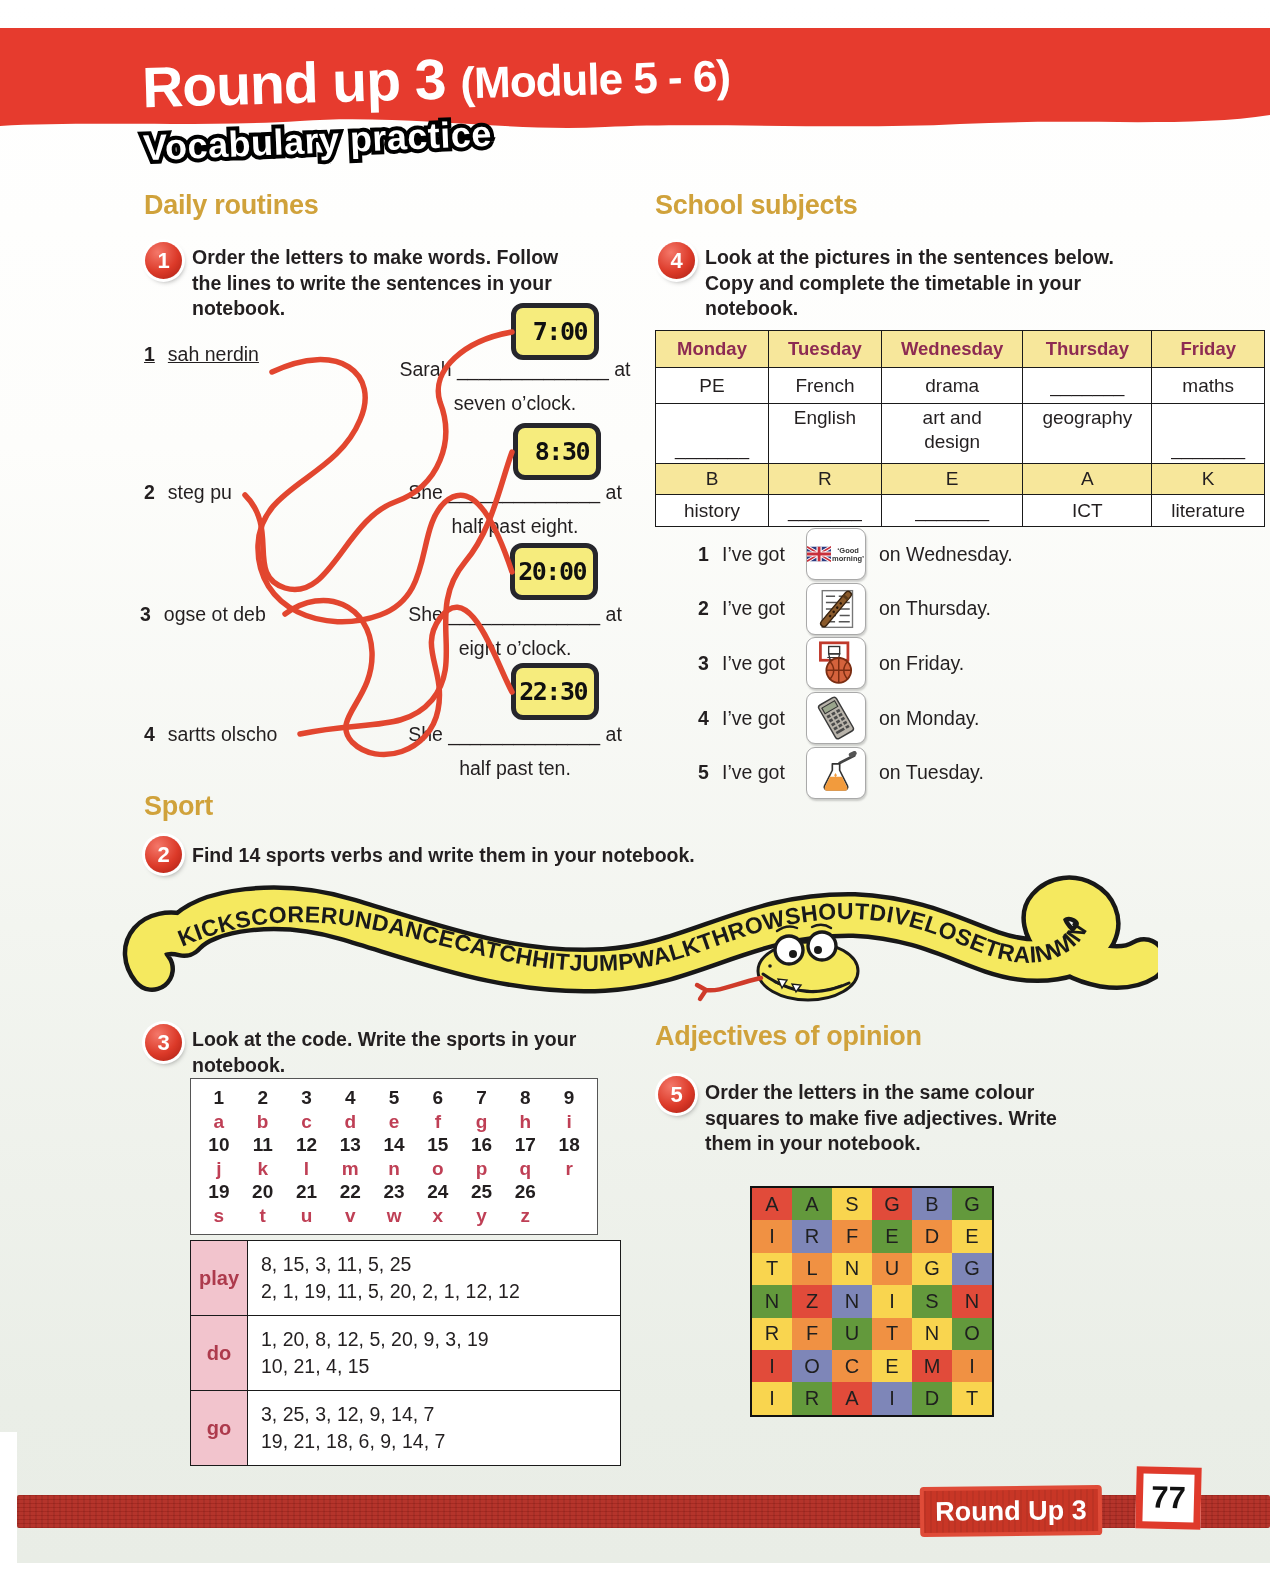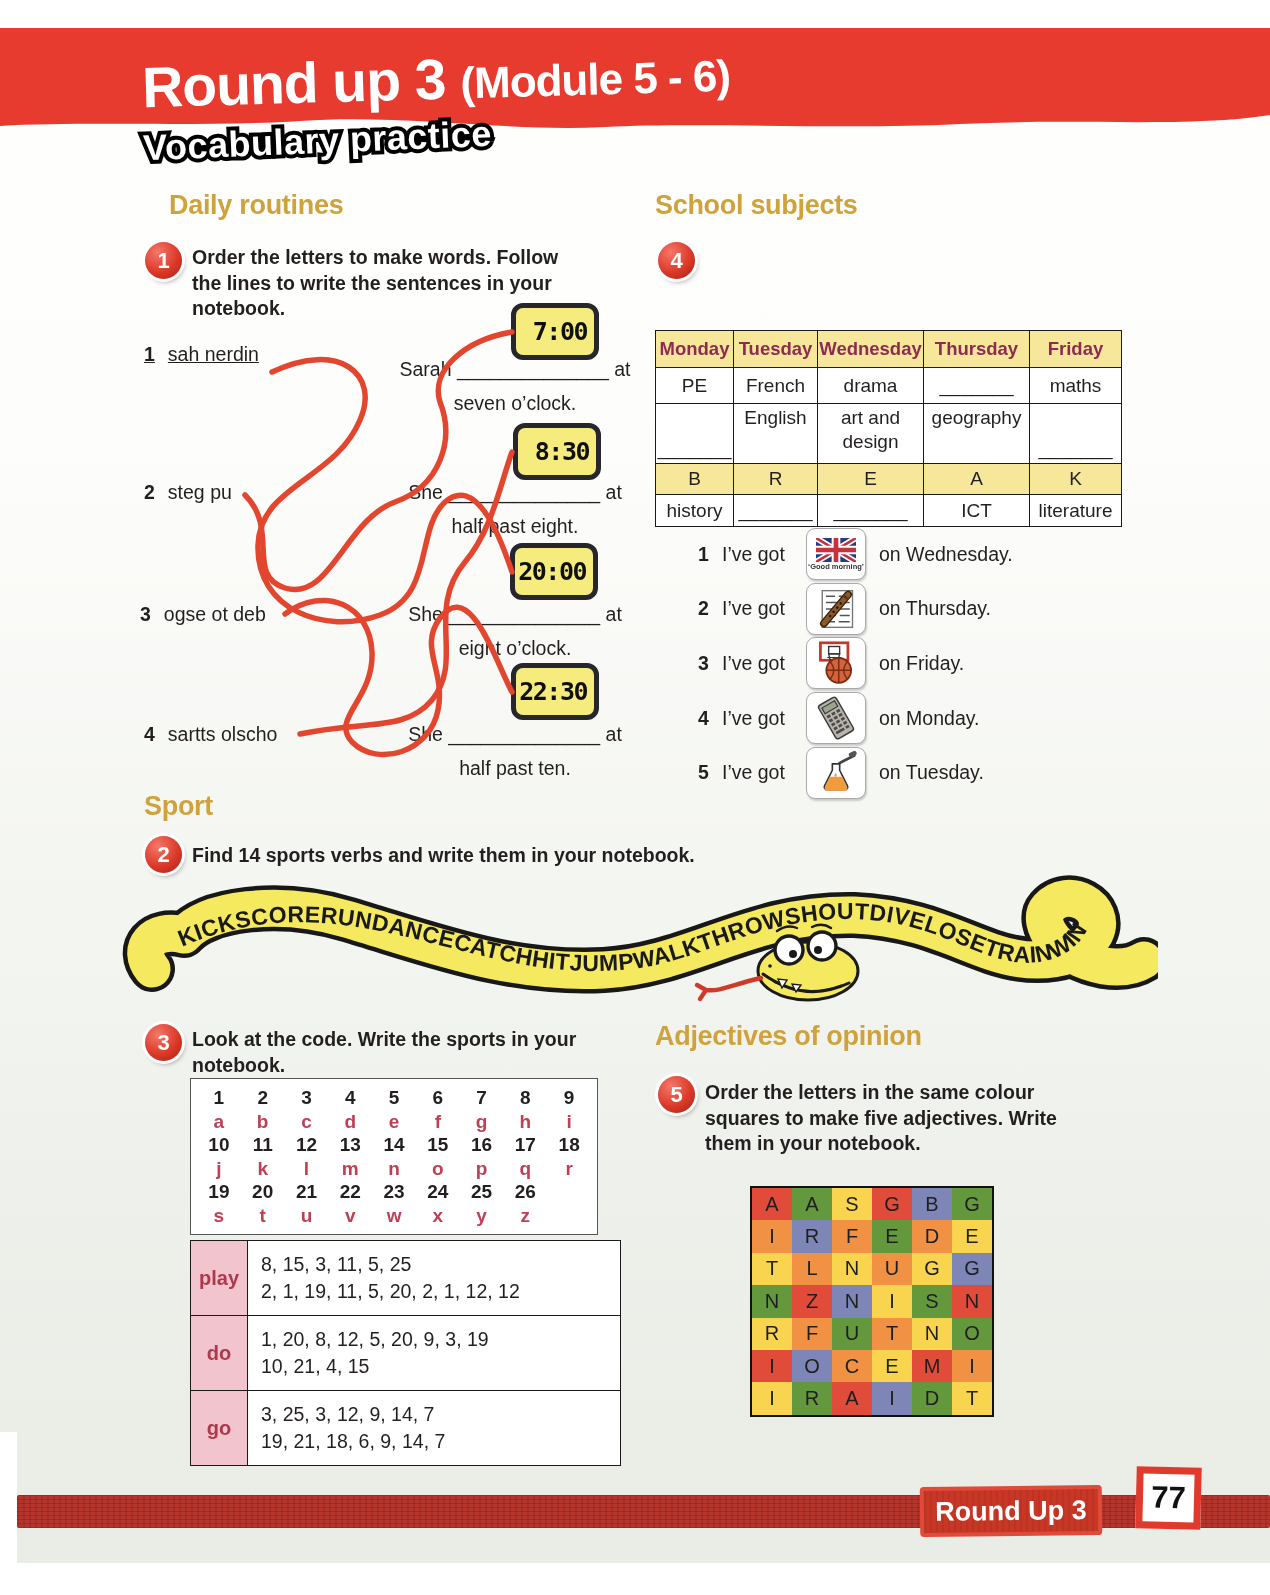--- a/index.html
+++ b/index.html
@@ -34,31 +34,31 @@
 
   .clock{position:absolute;width:88px;height:57px;background:#f6ec7d;border:5px solid #26262c;
          border-radius:12px;box-sizing:border-box;display:flex;align-items:center;justify-content:flex-end;
          padding-right:7px;font-family:"DejaVu Sans Mono",monospace;font-weight:bold;font-size:25px;
          letter-spacing:-1.5px;color:#101010;}
 
   .tangle,.snake{position:absolute;}
 
   
   .tt{position:absolute;left:655px;top:330px;border-collapse:collapse;table-layout:fixed;background:#fff;}
-  .tt td{border:1.7px solid #1a1a1a;font-size:19px;text-align:center;padding:2px 1px;background:#fff;line-height:1.25;}
+  .tt td{border:1.7px solid #1a1a1a;font-size:19px;text-align:center;padding:2px 19px;background:#fff;line-height:1.25;}
   .tt .day{background:#f7e79b;color:#8d2b52;font-weight:bold;font-size:18.5px;height:32px;}
   .tt .brk{background:#f7e79b;height:26px;}
   .tt .vb{vertical-align:bottom;}
 
   .ivegot{position:absolute;left:698px;top:527px;}
   .ivegot .row{display:flex;align-items:center;height:54.6px;font-size:19.5px;}
   .ivegot .n{width:18px;font-weight:bold;}
   .ivegot .pre{margin-left:6px;width:72px;}
   .icon-box{width:58px;height:50px;border:1.6px solid #a9a9a9;border-radius:9px;background:#fff;
-            box-shadow:1px 2px 2px rgba(0,0,0,.18);display:flex;flex-direction:column;
+            box-shadow:1px 2px 2px rgba(0,0,0,.18);display:flex;flex-direction:row;
             align-items:center;justify-content:center;margin-left:12px;flex:none;}
   .flag-cap{font-size:7.5px;font-weight:bold;color:#333;line-height:1.1;text-align:center;margin-top:1px;}
   .ivegot .post{margin-left:13px;}
 
   
   .codebox{position:absolute;left:190px;top:1078px;width:408px;border:1.6px solid #555;
            background:#fff;padding:7px 6px;box-sizing:border-box;}
   .code-row{display:flex;}
   .code-cell{flex:1;text-align:center;font-weight:bold;font-size:19px;line-height:23.5px;}
   .code-row.letters .code-cell{color:#bf3f55;}
@@ -93,21 +93,21 @@
 
   <svg class="banner-svg" width="1270" height="190" viewBox="0 0 1270 190">
     <path d="M0,28 H1270 V115 C1190,128 1075,118 960,124 C845,130 705,122 605,127 C505,132 405,114 300,121 C205,127 80,121 0,126 Z" fill="#e63b2e"></path>
   </svg>
   <div class="title">
     <span>Round up 3</span>
     <span class="module">(Module 5 - 6)</span>
   </div>
   <div class="subtitle">Vocabulary practice</div>
 
-  <div class="h-gold" style="left:144px;top:190px;margin-left:25px;">Daily routines</div>
+  <div class="h-gold" style="left:144px;top:190px;">Daily routines</div>
   <div class="h-gold" style="left:655px;top:190px;">School subjects</div>
   <div class="h-gold" style="left:144px;top:791px;">Sport</div>
   <div class="h-gold" style="left:655px;top:1021px;">Adjectives of opinion</div>
 
   <div class="exnum" style="left:145px;top:242px;">1</div>
   <div class="instr" style="left:192px;top:245px;width:394px;">Order the letters to make words. Follow the lines to write the sentences in your notebook.</div>
 
   <div class="item" style="left:144px;top:343px;text-decoration:underline;"><b>1</b><span>sah nerdin</span></div>
   <div class="item" style="left:144px;top:481px;"><b>2</b><span>steg pu</span></div>
   <div class="item" style="left:140px;top:603px;"><b>3</b><span>ogse ot deb</span></div>
@@ -136,20 +136,21 @@
   </div>
 
   <svg class="tangle" style="left:230px;top:280px;" width="330" height="500" viewBox="0 0 330 500" fill="none" stroke="#e2462f" stroke-width="5.5" stroke-linecap="round" stroke-linejoin="round">
     <path d="M42,92 C110,60 150,95 130,140 C105,200 30,205 28,265 C26,330 95,355 150,335 C205,315 185,250 215,222 C245,196 268,250 282,292"></path>
     <path d="M15,215 C50,250 15,295 55,308 C100,322 115,240 165,222 C210,206 225,160 210,122 C200,90 235,60 282,52"></path>
     <path d="M55,334 C95,305 140,325 142,372 C144,420 100,438 122,462 C148,488 200,472 208,430 C216,390 188,368 210,338 C240,298 265,380 282,412"></path>
     <path d="M70,454 C135,440 175,452 202,420 C235,380 195,330 235,282 C262,250 270,205 282,172"></path>
   </svg>
 
   <div class="exnum" style="left:658px;top:242px;">4</div>
+  <div class="instr" style="left:705px;top:245px;width:412px;">Look at the pictures in the sentences below. Copy and complete the timetable in your notebook.</div>
 
   <table class="tt">
     <colgroup>
         <col style="width:78px">
         <col style="width:84px">
         <col style="width:106px">
         <col style="width:106px">
         <col style="width:92px">
       </colgroup>
     <tbody>

